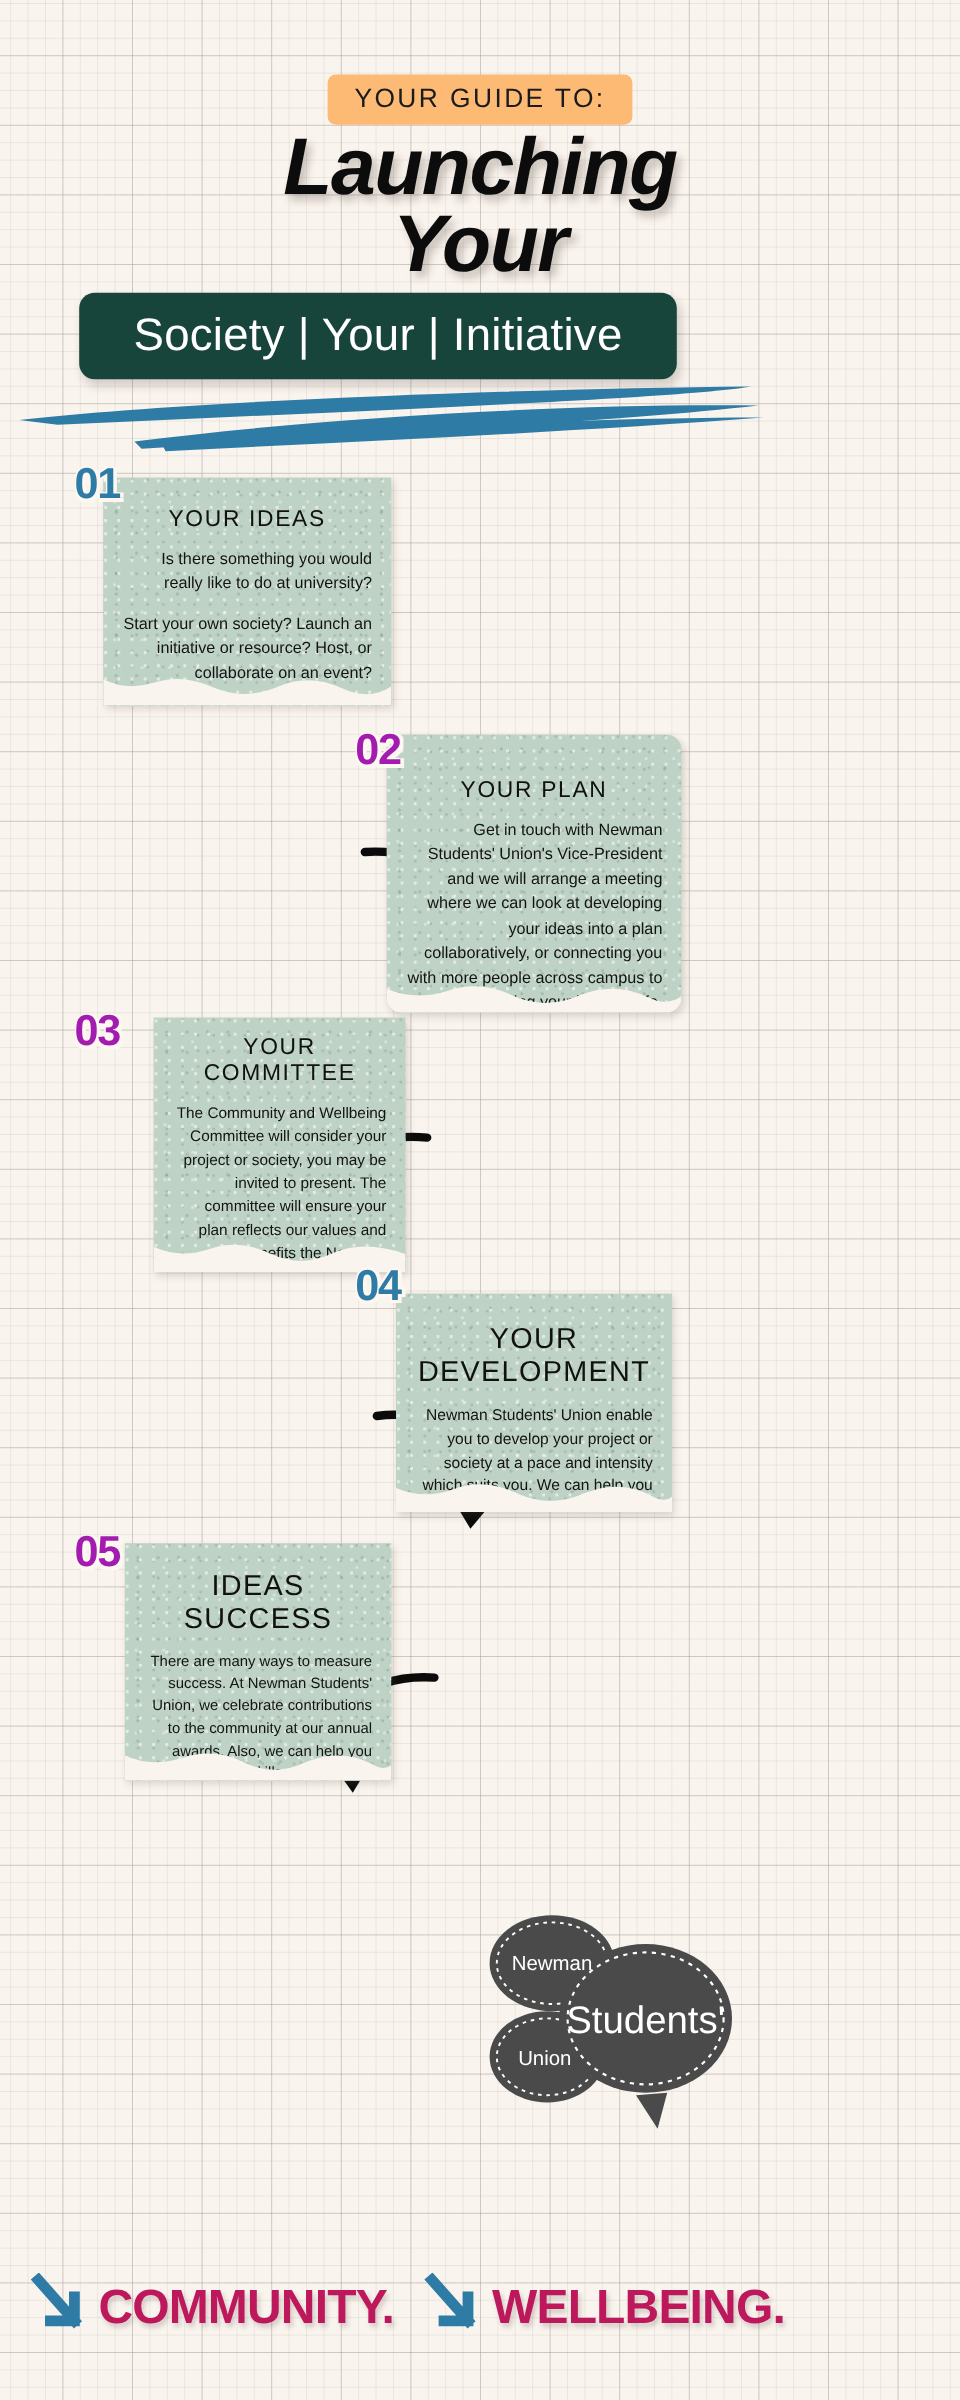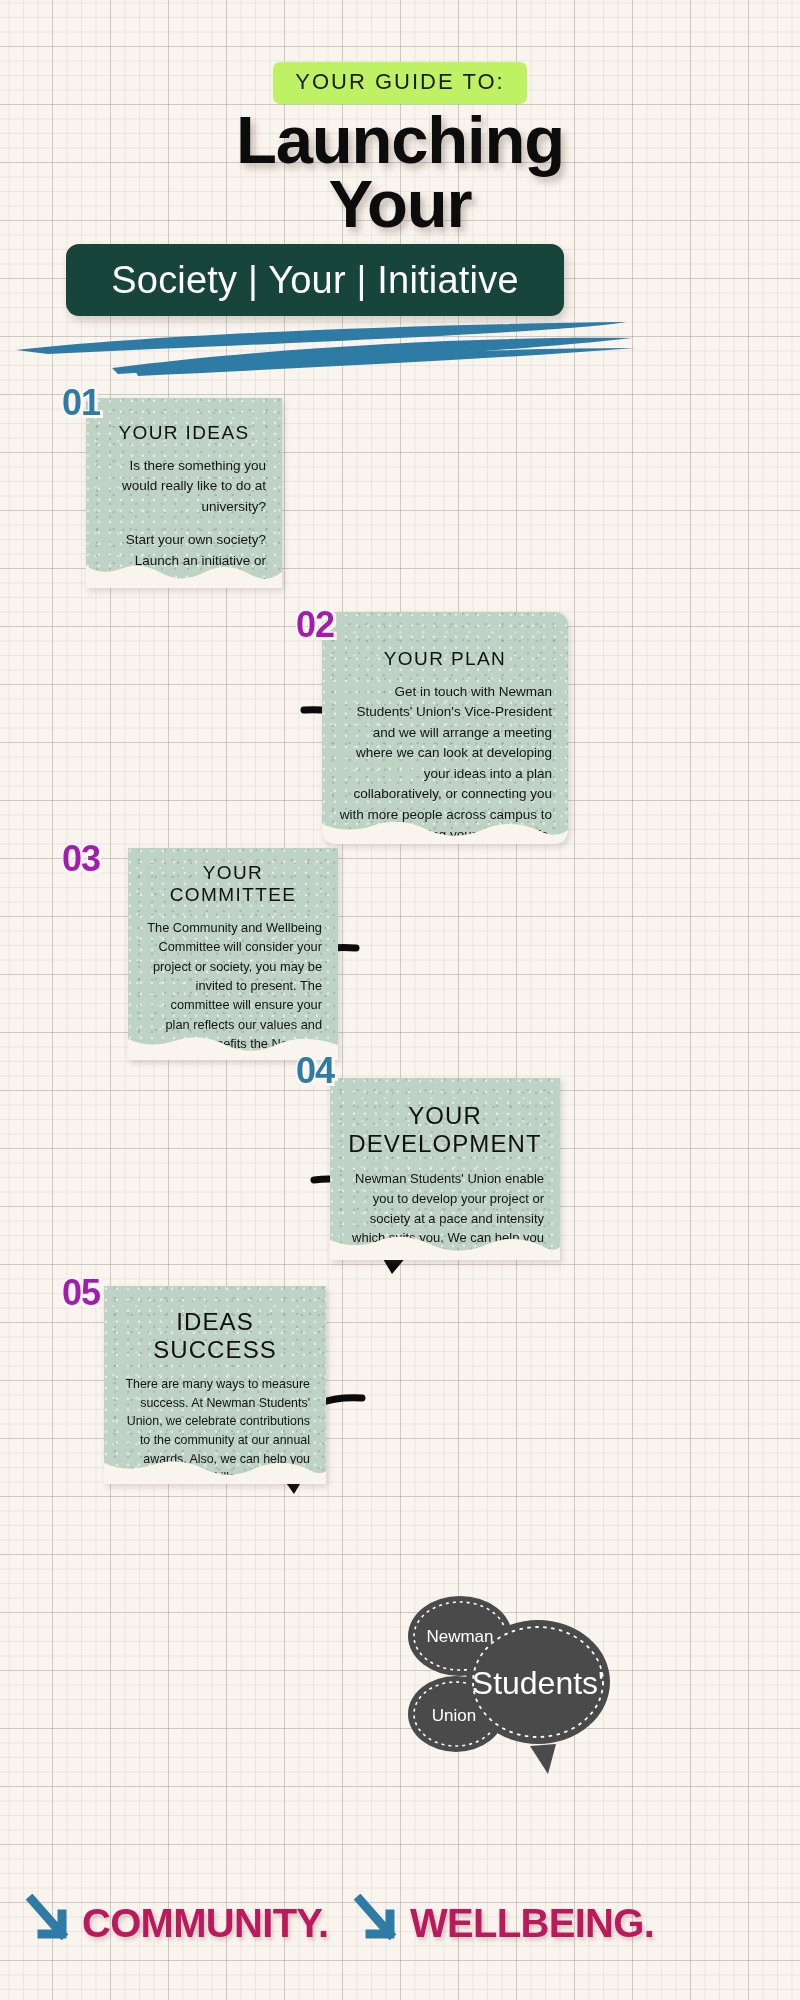--- a/index.html
+++ b/index.html
@@ -24,37 +24,38 @@
       linear-gradient(to bottom, rgba(160,152,146,.16) 1px, transparent 1px);
     background-size:58px 58px, 58px 58px, 14.5px 14.5px, 14.5px 14.5px;
     background-position:-6px -12px, -6px -12px, -6px -12px, -6px -12px;
   }
   #page { position:absolute; inset:0; }
 
   
   .eyebrow-wrap { position:absolute; top:62px; left:0; width:100%; text-align:center; }
   .eyebrow {
     display:inline-block;
-    background:#bef264;
+    background:#fdba74;
     color:#1b1b1b;
     font-size:22px;
     letter-spacing:2.0px;
     padding:7px 22px 9px;
     border-radius:7px;
     font-weight:400;
   }
 
   .main-title {
     position:absolute; top:108px; left:0; width:100%;
     text-align:center;
     font-size:67px; line-height:.95;
     font-weight:700;
     color:#0c0c0c;
     letter-spacing:-1.2px;
     text-shadow:4px 5px 7px rgba(90,80,70,.33);
+    font-style:italic;
   }
   .main-title .l2 { display:block; }
 
   .green-bar {
     position:absolute; top:244px; left:66px;
     width:498px; height:72px;
     background:#17443b;
     border-radius:13px;
     display:flex; align-items:center; justify-content:center;
     box-shadow:3px 5px 8px rgba(80,70,60,.22);
@@ -106,21 +107,21 @@
     text-align:right;
     font-size:13.5px;
     line-height:1.52;
     color:#131313;
     margin-top:12px;
     font-weight:400;
   }
   .card-body .gap { display:block; height:13px; }
 
   
-  #card-01 { left:86px;  top:398px;  width:196px; height:190px; }
+  #card-01 { left:86px;  top:398px;  width:240px; height:190px; }
   #num-01  { left:62px;  top:382px; }
   #card-01 .card-inner { padding-top:24px; }
 
   #card-02 { left:322px; top:612px;  width:246px; height:232px;border-radius:13px; }
   #num-02  { left:296px; top:604px; }
   #card-02 .card-inner { padding-top:36px; }
 
   #card-03 { left:128px; top:848px;  width:210px; height:212px; }
   #num-03  { left:62px;  top:838px; }
   #card-03 .card-inner { padding-top:14px; }

